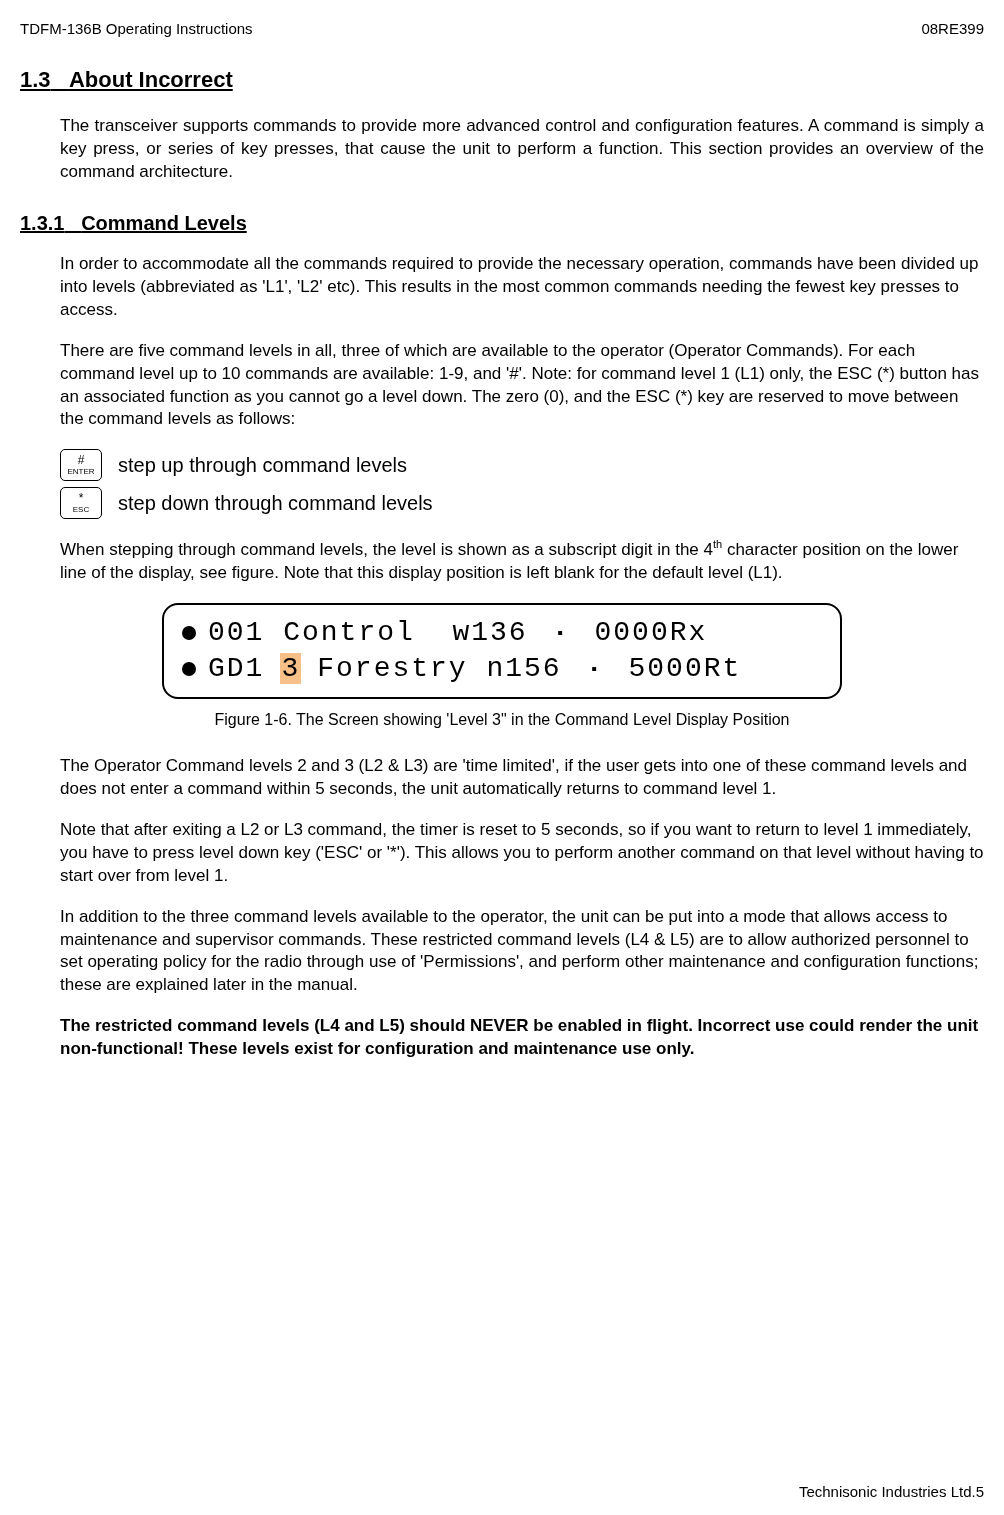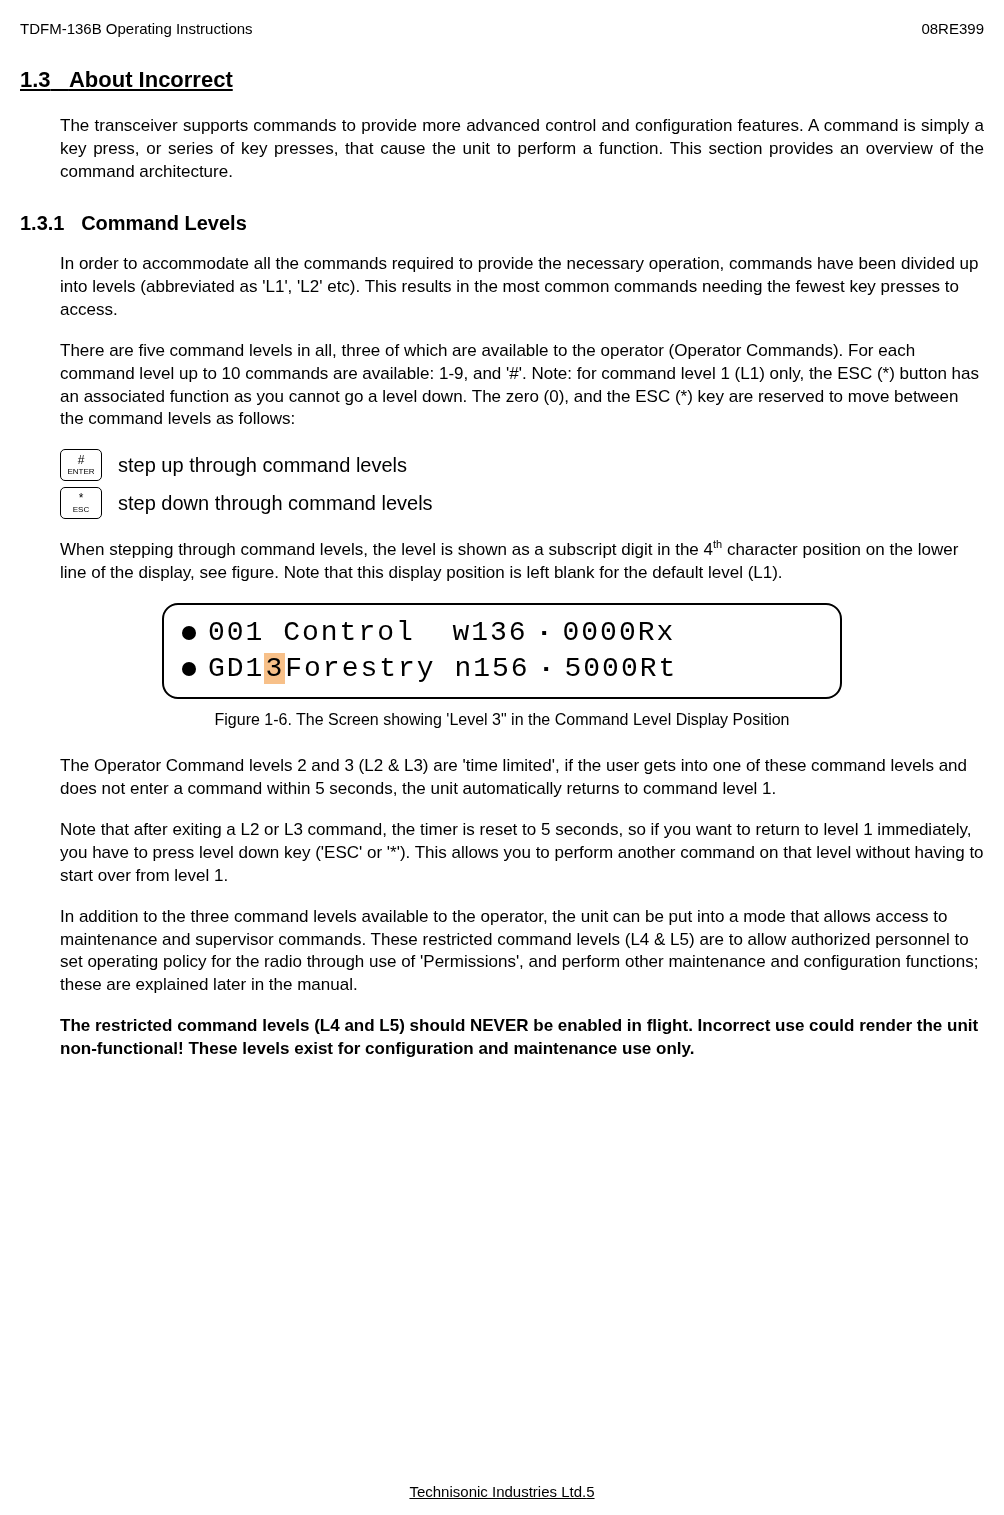--- a/index.html
+++ b/index.html
@@ -21,20 +21,21 @@
     }
     .section-heading {
       font-family: Verdana, Geneva, sans-serif;
       font-size: 22px;
       text-decoration: underline;
       margin-bottom: 22px;
     }
     .subsection-heading {
       font-family: Verdana, Geneva, sans-serif;
       font-size: 20px;
+      text-decoration: underline;
       margin-bottom: 18px;
     }
     .body-text {
       font-size: 17px;
       line-height: 1.35;
       margin-left: 40px;
       margin-bottom: 18px;
     }
     .body-text.justify {
       text-align: justify;
@@ -89,42 +90,42 @@
       margin-right: 12px;
       flex-shrink: 0;
     }
     .lcd-text {
       font-family: "Courier New", monospace;
       font-size: 28px;
       letter-spacing: 2px;
       white-space: pre;
       display: flex;
       align-items: baseline;
+      gap: 16px;
     }
     .hl3 {
       background: #f7c089;
       padding: 0 1px;
     }
     .figure-caption {
       text-align: center;
       font-size: 16px;
       margin-bottom: 26px;
     }
     .bold-para {
       font-weight: bold;
     }
     .footer-row {
       position: absolute;
       bottom: 15px;
       left: 20px;
       right: 20px;
       display: flex;
-      justify-content: center;
+      justify-content: flex-end;
       font-size: 15px;
-      text-decoration: underline;
     }
     .super { vertical-align: super; font-size: 11px; }
   </style>
 </head>
 <body>
 
 <div class="header-row">
   <span>TDFM-136B Operating Instructions</span>
   <span>08RE399</span>
 </div>

